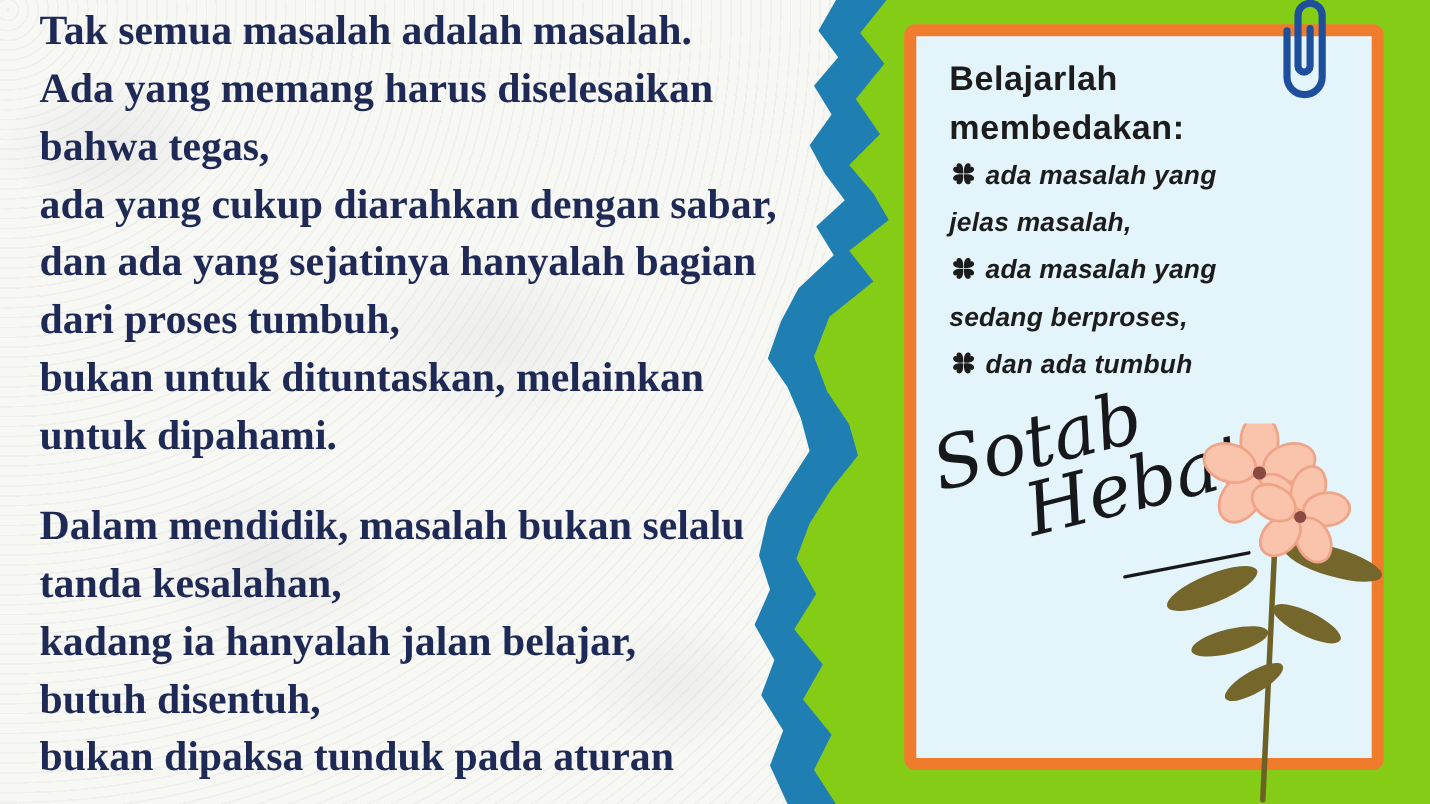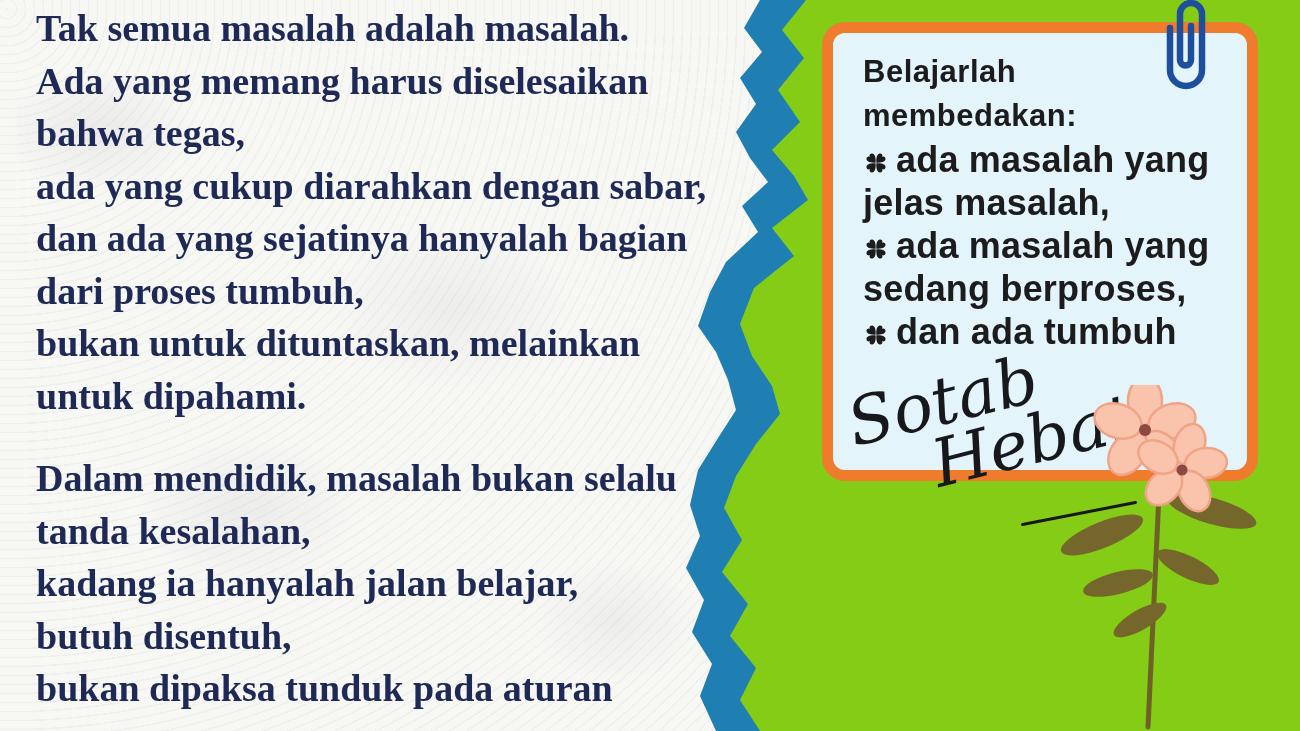--- a/index.html
+++ b/index.html
@@ -37,30 +37,30 @@
   
   #quote{
     position:absolute; left:36px; top:2px; z-index:3;
     font-family:"Liberation Serif", serif; font-weight:bold;
     font-size:38px; line-height:52.5px; color:#1e2a55;
   }
   #quote .qline{white-space:nowrap;}
   #quote .para2{margin-top:30px;}
   
   #card{
-    position:absolute; left:822px; top:22px; width:436px; height:459px; z-index:3;
+    position:absolute; left:822px; top:22px; width:436px; height:678px; z-index:3;
     box-sizing:border-box; background:#e4f4fb;
-    border:11px solid #ef7c2d; border-radius:23px;
+    border:11px solid #ef7c2d; border-radius:10px;
   }
   #card-content{
     position:absolute; left:0; top:0; right:0; padding:17px 20px 0 30px;
     color:#1c1c1c;
   }
   .card-title{font-weight:bold; font-size:31px; line-height:44px; letter-spacing:.5px;}
-  .card-item-line{font-weight:bold; font-size:36px; line-height:43px; white-space:nowrap; letter-spacing:.2px;}
+  .card-item-line{font-weight:bold; font-size:24px; line-height:43px; white-space:nowrap; letter-spacing:.2px;font-style:italic;}
   .clover{width:26px; height:26px; vertical-align:-4px; margin-right:7px;}
   
   #signature{
     position:absolute; left:842px; top:396px; z-index:4;
     transform:rotate(-14deg); transform-origin:left top;
     font-family:"DejaVu Serif", serif; font-style:italic; font-weight:normal;
     font-size:66px; color:#17181c; line-height:60px;
   }
   #signature .word2{margin-left:72px;}
   #t-crossbar{

